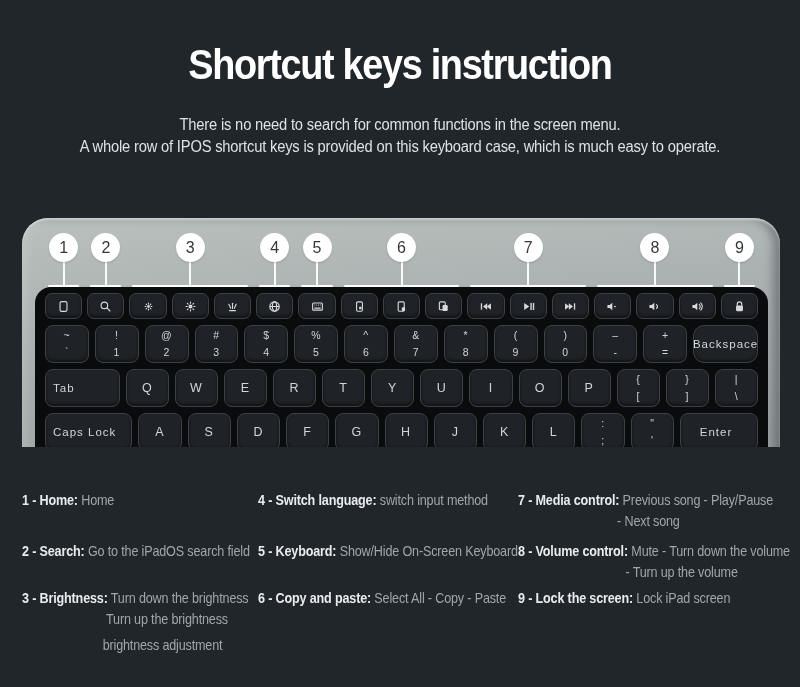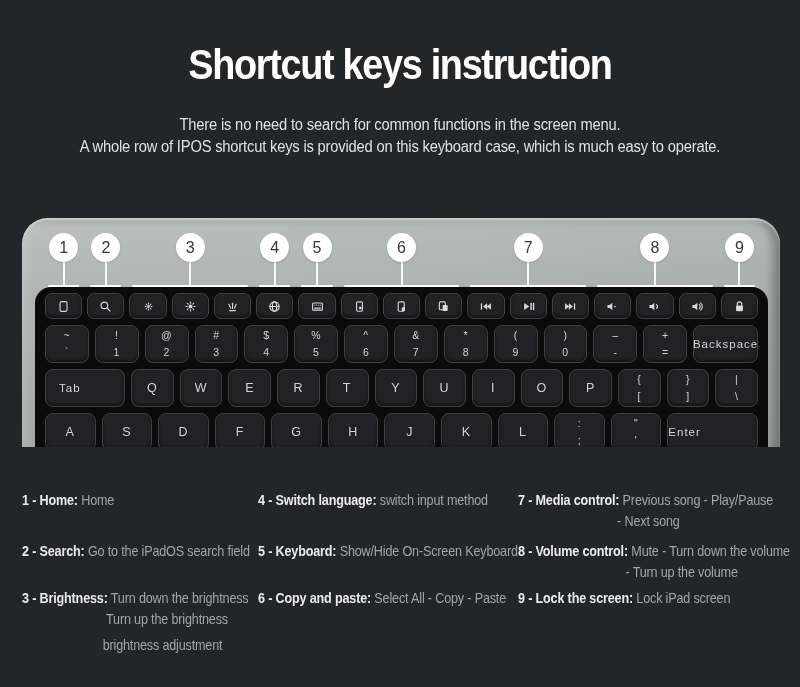--- a/index.html
+++ b/index.html
@@ -26,22 +26,22 @@
   #tab-row{top:82px;height:38px;gap:6px;}
   #caps-row{top:126px;height:38px;gap:6px;}
   .key{flex:1;min-width:0;background:var(--key,#1f2226);border:1px solid #3d4146;border-radius:8px;
        display:flex;align-items:center;justify-content:center;color:var(--keytext,#d3d5d7);
        box-shadow:inset 0 -2px 3px rgba(0,0,0,.45);}
   .key-fn{border-radius:7px;}
   .two-line{flex-direction:column;justify-content:space-between;padding:4px 0;
             font-size:10.5px;line-height:11px;letter-spacing:.5px;}
   .k-label{font-size:11.5px;letter-spacing:1px;white-space:nowrap;}
   .k-label.letter{font-size:12.5px;}
-  .align-left{justify-content:flex-start;padding-left:13px;}
-  .align-right{justify-content:flex-start;padding-right:6px;}
+  .align-left{justify-content:flex-start;padding-left:7px;}
+  .align-right{justify-content:center;padding-right:6px;}
   .key svg{display:block;}
   
   .co-circle{position:absolute;width:29px;height:29px;border-radius:50%;background:#ffffff;
              color:#34383d;display:flex;align-items:center;justify-content:center;
              font-size:16px;top:33px;box-shadow:0 1px 2px rgba(0,0,0,.15);}
   .co-stem{position:absolute;width:2px;background:rgba(255,255,255,.92);top:61px;height:25px;}
   .co-seg{position:absolute;height:2px;background:#ffffff;top:85px;border-radius:1px;}
   
   .lg-cell{position:absolute;transform:scaleX(.84);transform-origin:left top;
            font-size:15px;white-space:nowrap;letter-spacing:-.2px;}
@@ -271,21 +271,21 @@
             <span class="k-bot">0</span>
           </div>
           <div class="key two-line">
             <span class="k-top">–</span>
             <span class="k-bot">-</span>
           </div>
           <div class="key two-line">
             <span class="k-top">+</span>
             <span class="k-bot">=</span>
           </div>
-          <div class="key" style="flex: 1.5 1 0%;">
+          <div class="key" style="flex: 1.5 1 0%; border-radius: 11px;">
             <span class="k-label">Backspace</span>
           </div>
         </div>
       <div class="row" id="tab-row">
           <div class="key align-left" style="flex: 1.6 1 0%;">
             <span class="k-label">Tab</span>
           </div>
           <div class="key">
             <span class="k-label letter">Q</span>
           </div>
@@ -323,20 +323,23 @@
           <div class="key two-line">
             <span class="k-top">}</span>
             <span class="k-bot">]</span>
           </div>
           <div class="key two-line">
             <span class="k-top">|</span>
             <span class="k-bot">\</span>
           </div>
         </div>
       <div class="row" id="caps-row">
+          <div class="key align-left" style="flex: 1.9 1 0%;">
+            <span class="k-label">Caps Lock</span>
+          </div>
           <div class="key">
             <span class="k-label letter">A</span>
           </div>
           <div class="key">
             <span class="k-label letter">S</span>
           </div>
           <div class="key">
             <span class="k-label letter">D</span>
           </div>
           <div class="key">

